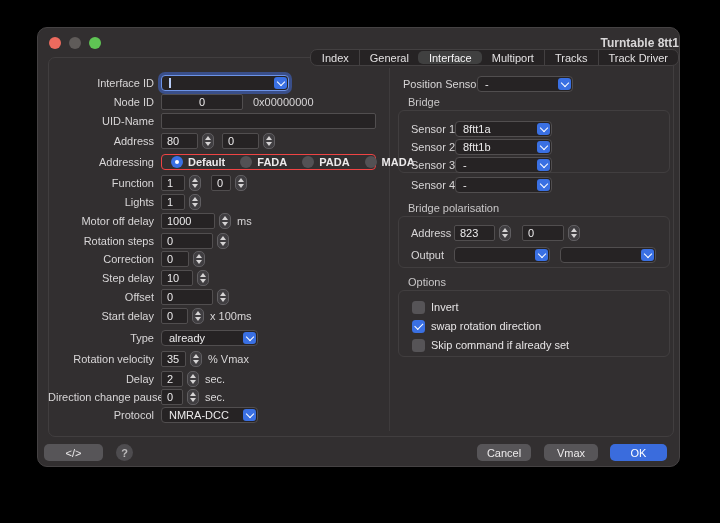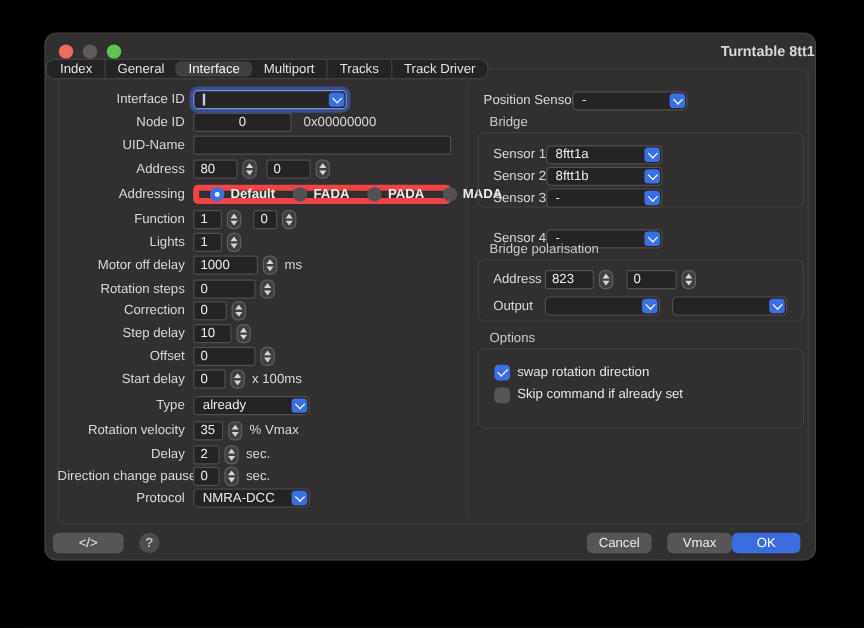--- a/index.html
+++ b/index.html
@@ -6,21 +6,21 @@
     font-family:"Liberation Sans",sans-serif;-webkit-user-select:none}
   .window{position:absolute;left:37px;top:27px;width:643px;height:440px;background:#322f30;
     border:1px solid #454243;border-radius:10px;box-sizing:border-box;box-shadow:0 16px 40px rgba(0,0,0,.65)}
   
   .titlebar{position:relative;height:30px}
   .traffic{position:absolute;left:11px;top:9px;display:flex;gap:8px}
   .tl{width:12px;height:12px;border-radius:50%}
   .tl.red{background:#ec6a5e}.tl.gray{background:#5f5b59}.tl.green{background:#5fc454}
   .title{position:absolute;left:0;right:0;top:8px;text-align:right;font-size:12px;font-weight:bold;color:#d8d6d7}
   
-  .tabs-wrap{position:absolute;left:0;right:0;top:21px;display:flex;justify-content:flex-start;z-index:3}
+  .tabs-wrap{position:absolute;left:0;right:0;top:21px;display:flex;justify-content:flex-end;z-index:3}
   .tabbar{display:flex;background:#262324;border:1px solid #434041;border-radius:7px;height:17px;box-sizing:border-box}
   .seg{padding:0 10px;font-size:11px;color:#e3e1e2;display:flex;align-items:center;border-left:1px solid #434041;white-space:nowrap}
   .seg:first-child{border-left-color:transparent}
   .seg.sel{background:#404040;border-radius:5px;margin:1px -1px;border-left-color:transparent;color:#f5f4f5}
   .seg.sel + .seg{border-left-color:transparent}
   
   .panel{position:absolute;left:10px;top:29px;width:626px;height:380px;border:1px solid #413e3f;border-radius:7px;box-sizing:border-box}
   .divider{position:absolute;left:351px;top:40px;width:1px;height:363px;background:#3e3b3c}
   
   .row{display:flex;align-items:center;height:16px;margin-top:3px}
@@ -34,21 +34,21 @@
   .tri-up{width:0;height:0;border-left:3px solid transparent;border-right:3px solid transparent;border-bottom:4px solid #d6d4d5}
   .tri-dn{width:0;height:0;border-left:3px solid transparent;border-right:3px solid transparent;border-top:4px solid #d6d4d5}
   .popup{position:relative;height:16px;background:#262324;border:1px solid #514e4f;border-radius:4px;
     display:flex;align-items:center;padding:0 18px 0 7px;box-sizing:border-box;font-size:11px;color:#ecebec;flex:none}
   .popup-btn{position:absolute;right:1px;top:1px;bottom:1px;width:13px;background:#3a70e3;border-radius:3px;
     display:flex;align-items:center;justify-content:center}
   .chev{width:5px;height:5px;border-right:1.5px solid #fff;border-bottom:1.5px solid #fff;transform:rotate(45deg);margin-top:-3px}
   .focused{box-shadow:0 0 0 3px rgba(66,112,227,.5);border-color:#6c93e8}
   .caret{width:1.5px;height:10px;background:#b9cdf7}
   
-  .radio-box{display:flex;align-items:center;height:16px;border:5px solid #ef4444;border-radius:4px;
+  .radio-box{display:flex;align-items:center;height:16px;border:1px solid #ef4444;border-radius:4px;
     padding:0 9px;gap:15px;width:215px;box-sizing:border-box}
   .radio{display:flex;align-items:center;gap:5px;font-size:11px;font-weight:bold;color:#eceaeb}
   .rdot{width:12px;height:12px;border-radius:50%;background:#535154;flex:none;display:flex;align-items:center;justify-content:center}
   .rdot.sel{background:#3a70e3}
   .rdot-inner{width:4px;height:4px;border-radius:50%;background:#fff}
   
   .checkrow{display:flex;align-items:center;height:16px;margin-top:3px}
   .check{width:13px;height:13px;border-radius:3.5px;background:#565457;flex:none;display:flex;align-items:center;justify-content:center;box-sizing:border-box}
   .check.on{background:#3a70e3}
   .checkmark{width:7px;height:3.5px;border-left:1.6px solid #fff;border-bottom:1.6px solid #fff;transform:rotate(-45deg) translate(0.5px,-1px)}
@@ -63,21 +63,21 @@
   .leftcol{position:absolute;left:10px;top:47px;width:340px}
   .ps-row{position:absolute;left:365px;top:48px;display:flex;align-items:center;height:16px}
   
   .footer{position:absolute;left:6px;right:12px;bottom:5px;height:17px;display:flex;align-items:center}
   .btn{height:17px;border:none;border-radius:5px;font-size:11px;font-family:"Liberation Sans",sans-serif;
     color:#eceaeb;background:#575558;display:flex;align-items:center;justify-content:center;box-sizing:border-box;padding:0}
   .btn.code{width:59px}
   .btn.help{width:17px;height:17px;border-radius:50%;background:#4e4c4f;color:#bdbbbc;margin-left:13px;font-weight:bold}
   .btn.cancel{width:54px;margin-left:auto}
   .btn.apply{width:54px;margin-left:13px}
-  .btn.ok{width:57px;margin-left:0;background:#3a6cdd;color:#fff}
+  .btn.ok{width:57px;margin-left:12px;background:#3a6cdd;color:#fff}
 </style>
 </head>
 <body>
 
 <div class="window">
 
   <div class="titlebar">
     <div class="traffic">
       <span class="tl red"></span>
       <span class="tl gray"></span>
@@ -325,21 +325,21 @@
       </div>
       <div class="grow" style="margin-top:2px">
         <span class="glbl" style="width:44px">Sensor 3</span>
         <div class="popup" style="width:97px">
           <span>-</span>
           <span class="popup-btn">
               <span class="chev"></span>
             </span>
         </div>
       </div>
-      <div class="grow" style="margin-top:18px">
+      <div class="grow" style="margin-top:4px">
         <span class="glbl" style="width:44px">Sensor 4</span>
         <div class="popup" style="width:97px">
           <span>-</span>
           <span class="popup-btn">
               <span class="chev"></span>
             </span>
         </div>
       </div>
     </div>
   </div>
@@ -374,20 +374,24 @@
               <span class="chev"></span>
             </span>
         </div>
       </div>
     </div>
   </div>
 
   <div class="group" style="top:248px">
     <div class="group-label">Options</div>
     <div class="group-box" style="height:67px;padding-top:8px;padding-left:13px">
+      <div class="checkrow" style="margin-top:0">
+        <span class="check"></span>
+        <span class="checklabel">Invert</span>
+      </div>
       <div class="checkrow">
         <span class="check on">
             <span class="checkmark"></span>
           </span>
         <span class="checklabel">swap rotation direction</span>
       </div>
       <div class="checkrow">
         <span class="check"></span>
         <span class="checklabel">Skip command if already set</span>
       </div>

